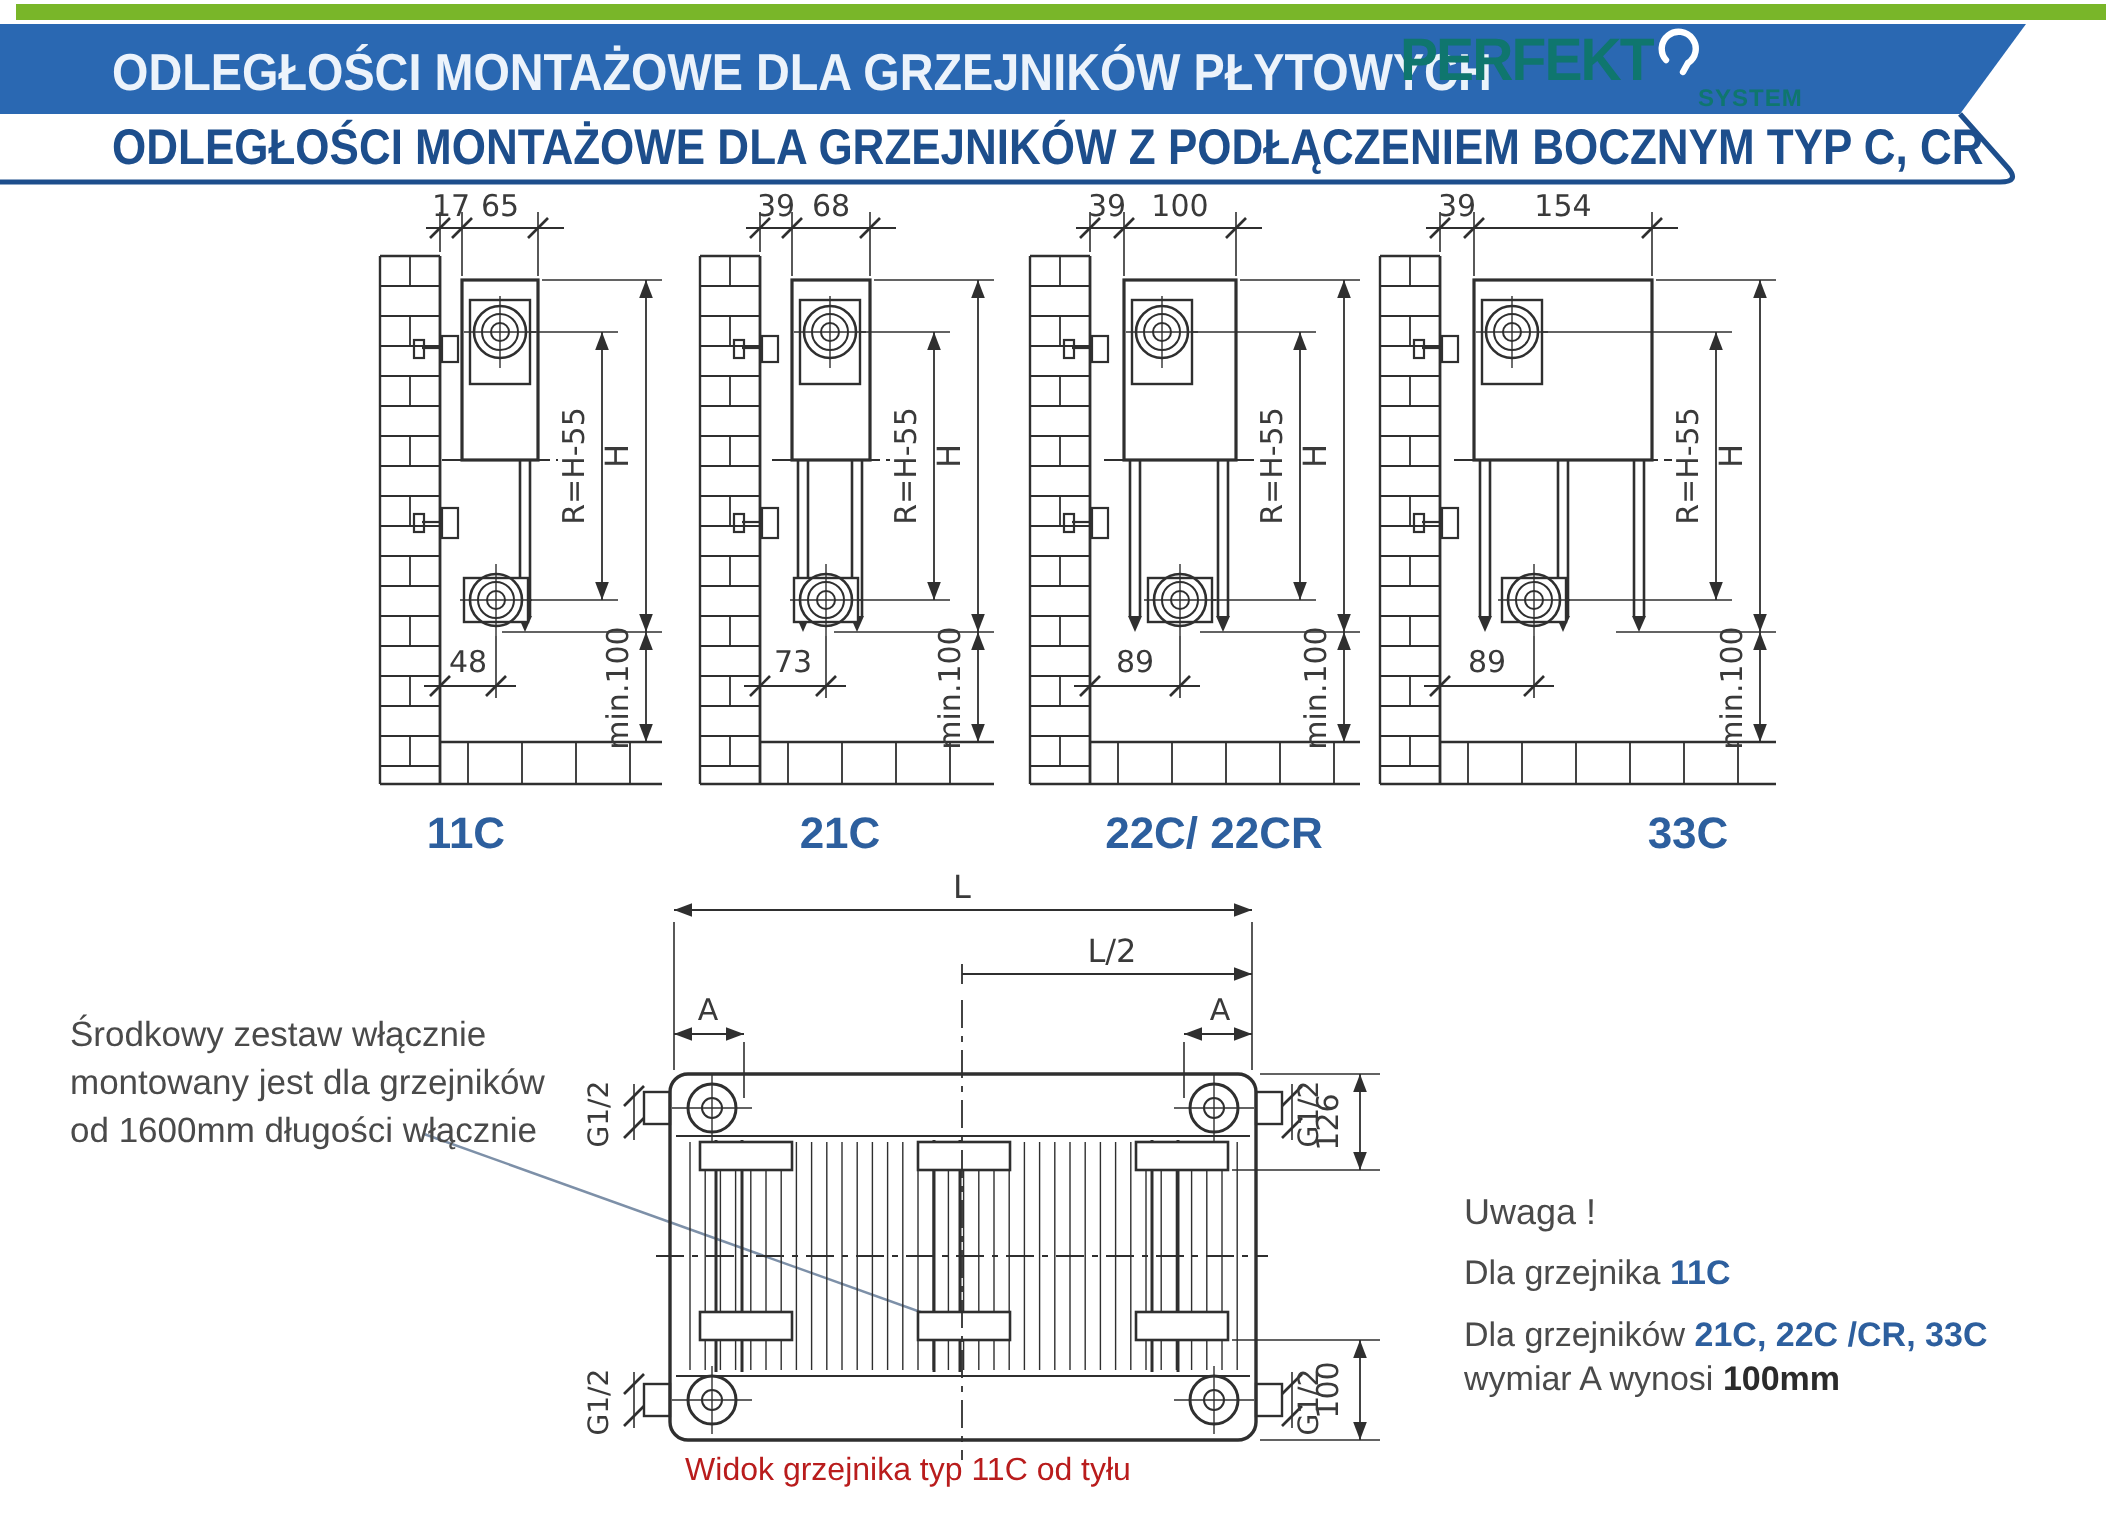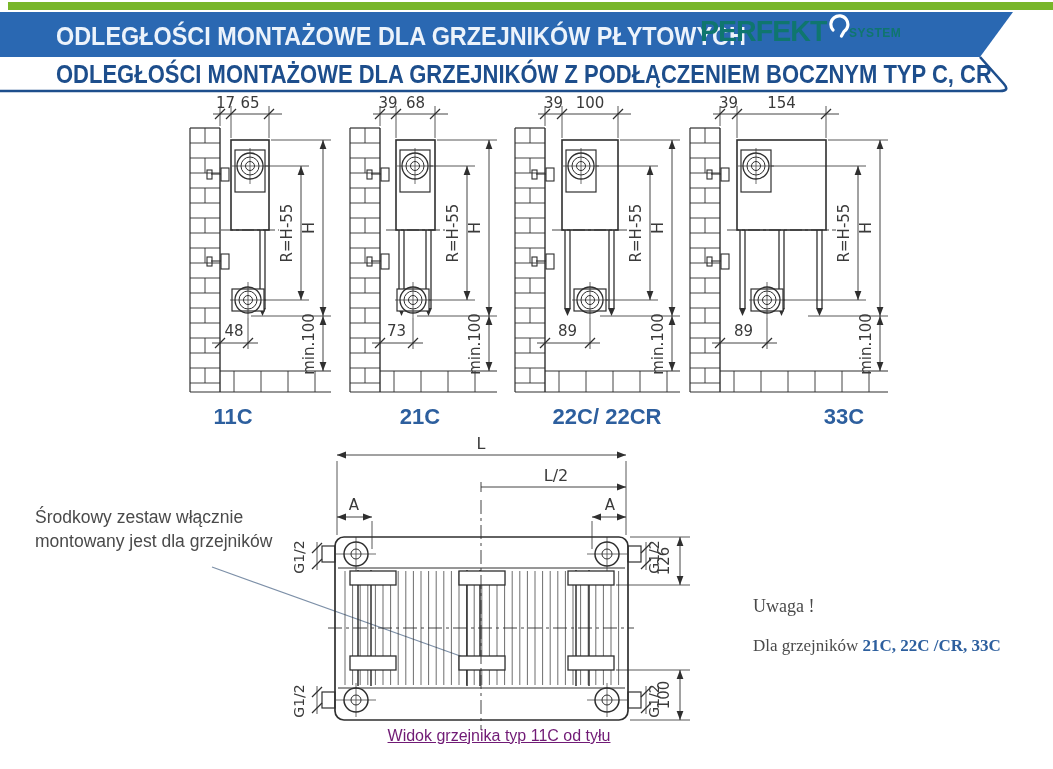--- a/index.html
+++ b/index.html
@@ -13,37 +13,37 @@
   }
   #scene{position:absolute;left:0;top:0;}
   .abs{position:absolute;}
   .hdr-title{
     left:56px;top:21px;font-size:26px;font-weight:700;color:#ecf3fb;
     transform:scaleX(.9);transform-origin:left top;white-space:nowrap;letter-spacing:0px;
   }
   .hdr-logo{left:700px;top:14px;display:flex;align-items:flex-start;color:#0f766e;white-space:nowrap;}
   .logo-main{font-size:30px;font-weight:800;letter-spacing:-1px;transform:scaleX(.95);transform-origin:left top;}
   .logo-swoosh{margin:-2px 0 0 -4px;}
-  .logo-sub{font-size:12px;font-weight:700;letter-spacing:.5px;margin:12px 0 0 -2px;}
+  .logo-sub{font-size:12px;font-weight:700;letter-spacing:.5px;margin:28px 0 0 -2px;}
   .hdr-subtitle{
     left:56px;top:60px;font-size:25px;font-weight:700;color:var(--darkblue);
     transform:scaleX(.88);transform-origin:left top;white-space:nowrap;
   }
   .type-label{
     top:404px;font-size:22px;font-weight:700;color:var(--labelblue);
     transform:translateX(-50%);white-space:nowrap;
   }
   .annotation{left:35px;top:505px;font-size:17.5px;color:var(--gray);line-height:24px;white-space:nowrap;}
-  .note{left:753px;top:595px;font-size:17px;color:var(--gray);line-height:22px;white-space:nowrap;font-family:Liberation Serif, serif;}
+  .note{left:732px;top:595px;font-size:17px;color:var(--gray);line-height:22px;white-space:nowrap;}
   .note .note-title{margin-bottom:9px;font-size:18px;}
   .note p{margin:0;}
   .note .spacer{height:9px;}
   .models{color:var(--labelblue);font-weight:700;}
   .val{color:#2b2b2b;font-weight:700;}
-  .caption{left:499px;top:727px;transform:translateX(-50%);font-size:16px;color:#701a75;white-space:nowrap;text-decoration:underline;}
+  .caption{left:454px;top:727px;transform:translateX(-50%);font-size:16px;color:#b91c1c;white-space:nowrap;}
 </style>
 </head>
 <body>
 
 <svg id="scene" width="1053" height="769" viewBox="0 0 1053 769">
     <g>
       <rect x="8" y="2" width="1045" height="8" fill="#79b629"></rect>
       <polygon points="0,12 1013,12 980,57 0,57" fill="#2a68b2"></polygon>
       <path d="M 980 57 L 1004 84 Q 1010 91 1000 91 L 0 91" stroke="#1d4e8c" stroke-width="2.6" fill="none"></path>
     </g>
@@ -566,21 +566,24 @@
 <div class="abs hdr-subtitle">ODLEGŁOŚCI MONTAŻOWE DLA GRZEJNIKÓW Z PODŁĄCZENIEM BOCZNYM TYP C, CR</div>
 
 <div class="abs type-label" style="left:233px">11C</div>
 <div class="abs type-label" style="left:420px">21C</div>
 <div class="abs type-label" style="left:607px">22C/ 22CR</div>
 <div class="abs type-label" style="left:844px">33C</div>
 
 <div class="abs annotation">
   <div>Środkowy zestaw włącznie</div>
   <div>montowany jest dla grzejników</div>
+  <div>od 1600mm długości włącznie</div>
 </div>
 
 <div class="abs note">
   <div class="note-title">Uwaga !</div>
+  <p><span>Dla grzejnika </span><span class="models">11C</span></p>
   <div class="spacer"></div>
   <p><span>Dla grzejników </span><span class="models">21C, 22C /CR, 33C</span></p>
+  <p><span>wymiar A wynosi </span><span class="val">100mm</span></p>
 </div>
 
 <div class="abs caption">Widok grzejnika typ 11C od tyłu</div>
 
 </body></html>

